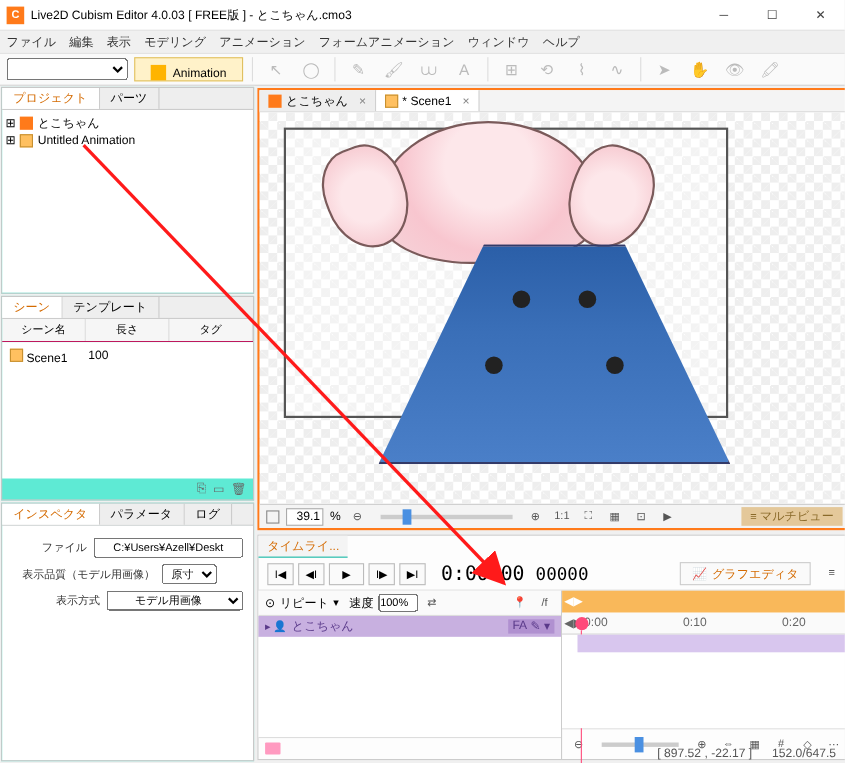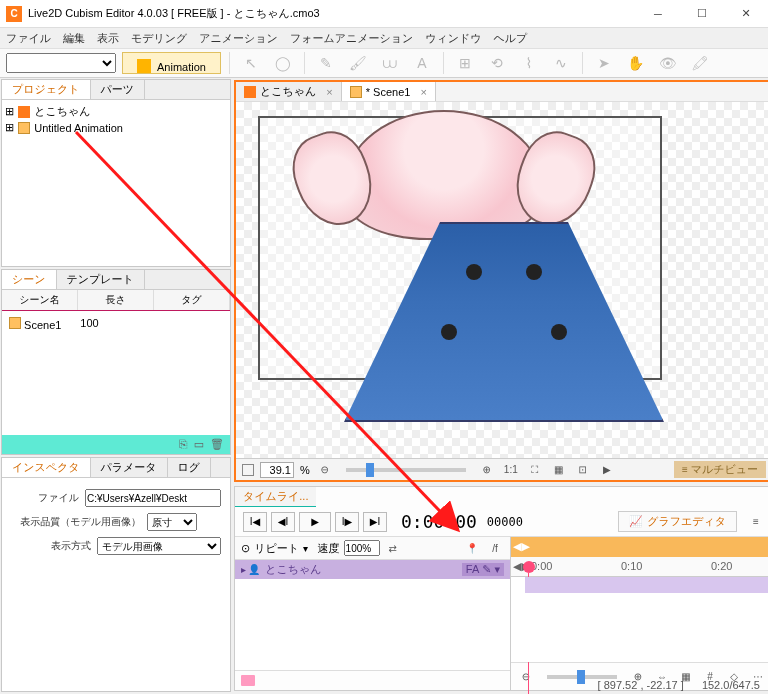--- a/index.html
+++ b/index.html
@@ -27,21 +27,21 @@
 .treeitem { display: flex; align-items: center; gap: 4px; padding: 1px 0; }
 .treeico { width: 12px; height: 12px; display: inline-block; }
 .treeico.m { background: #ff7a1a; }
 .treeico.a { background: #ffc060; border: 1px solid #c79030; }
 .sceneheader { display: flex; background: #f6f6f6; border-bottom: 1px solid #be185d; }
 .sceneheader div { flex: 1; text-align: center; padding: 3px 0; border-right: 1px solid #ddd; font-size: 10px; }
 .scenerow { display: flex; padding: 3px 4px; }
 .scenerow div { flex: 1; }
 .inspector-row { display: flex; align-items: center; padding: 3px 6px; gap: 6px; }
 .inspector-row label { width: 80px; text-align: right; color: #333; font-size: 10px; }
-.inspector-row input, .inspector-row select { flex: 1; height: 18px; font-size: 10px; }
+.inspector-row input, .inspector-row select { flex: 1; height: 18px; font-size: 10px; text-align: center; }
 .iconrow { display: flex; justify-content: flex-end; gap: 6px; padding: 3px 6px; color: #666; }
 .rightcol { flex: 1; display: flex; flex-direction: column; }
 .canvas-area { height: 402px; border: 2px solid #ff7a1a; margin: 2px; background: #fff; display: flex; flex-direction: column; position: relative; }
 .canvas-tabs { display: flex; background: #f4f4f4; border-bottom: 1px solid #ddd; height: 20px; }
 .ctab { display: flex; align-items: center; gap: 4px; padding: 0 8px; border-right: 1px solid #ccc; background: #fff; }
 .ctab .closex { color: #888; margin-left: 6px; }
 .viewport { flex: 1; position: relative; background-image: linear-gradient(45deg,#eee 25%,transparent 25%),linear-gradient(-45deg,#eee 25%,transparent 25%),linear-gradient(45deg,transparent 75%,#eee 75%),linear-gradient(-45deg,transparent 75%,#eee 75%); background-size: 16px 16px; background-position: 0 0,0 8px,8px -8px,-8px 0; overflow: hidden; }
 .camframe { position: absolute; left: 22px; top: 14px; width: 404px; height: 264px; border: 2px solid #555; background: rgba(255,255,255,0.3); }
 .character { position: absolute; left: 50%; top: 8px; transform: translateX(-50%); }
 .blouse { width: 200px; height: 130px; background: radial-gradient(circle at 50% 30%, #fde7ea 30%, #f8c6cf 60%, #f5d6db 100%); border-radius: 60% 60% 50% 50% / 70% 70% 40% 40%; border: 2px solid #7a5a5a; position: relative; }
@@ -55,21 +55,21 @@
 .zoominp { width: 34px; height: 16px; text-align: right; border: 1px solid #aaa; padding-right: 2px; }
 .zslider { flex: 0 0 120px; height: 4px; background: #ccc; position: relative; margin: 0 6px; }
 .zslider .thumb { position: absolute; width: 8px; height: 14px; background: #4a90e2; top: -5px; left: 20px; }
 .ico-s { width: 18px; height: 16px; display: flex; align-items: center; justify-content: center; color: #555; border: 1px solid transparent; font-size: 10px; }
 .multiview { margin-left: auto; background: #e4c89a; padding: 1px 8px; color: #8a6a2a; font-size: 10px; }
 .timeline-wrap { flex: 1; margin: 2px; border: 1px solid #ccc; background: #fdfdfd; display: flex; flex-direction: column; }
 .tl-tab { background: #f4f4f4; border-bottom: 1px solid #14b8a6; padding: 2px 8px; color: #d46a00; width: fit-content; }
 .transport { display: flex; align-items: center; padding: 4px 8px; gap: 4px; border-bottom: 1px solid #ddd; }
 .tbtn { width: 24px; height: 20px; border: 1px solid #bbb; background: #fafafa; display: flex; align-items: center; justify-content: center; font-size: 10px; }
 .timecode { margin-left: 10px; font-size: 18px; font-family: monospace; }
-.framecode { font-size: 12px; font-family: monospace; margin-left: 6px; }
+.framecode { font-size: 16px; font-family: monospace; margin-left: 6px; }
 .graph-tab { margin-left: auto; border: 1px solid #ccc; padding: 2px 10px; background: #fafafa; color: #d46a00; display: flex; align-items: center; gap: 4px; }
 .tl-body { flex: 1; display: flex; }
 .tl-left { width: 276px; border-right: 1px solid #ccc; display: flex; flex-direction: column; }
 .tl-left-head { display: flex; align-items: center; gap: 4px; padding: 3px 6px; border-bottom: 1px solid #ddd; background: #fafafa; font-size: 10px; }
 .tl-left-head input { width: 36px; height: 16px; font-size: 10px; }
 .tl-track { background: #c8b0e0; color: #5a3a8a; padding: 2px 6px; display: flex; align-items: center; gap: 4px; font-size: 10px; }
 .tl-track .pv { margin-left: auto; background: #b090d0; padding: 0 4px; display: flex; gap: 3px; }
 .tl-left-body { flex: 1; background: #fff; }
 .tl-left-foot { height: 20px; border-top: 1px solid #ddd; display: flex; align-items: center; padding: 0 6px; }
 .folder-ico { width: 14px; height: 11px; background: #ff9ac0; border-radius: 1px; }

